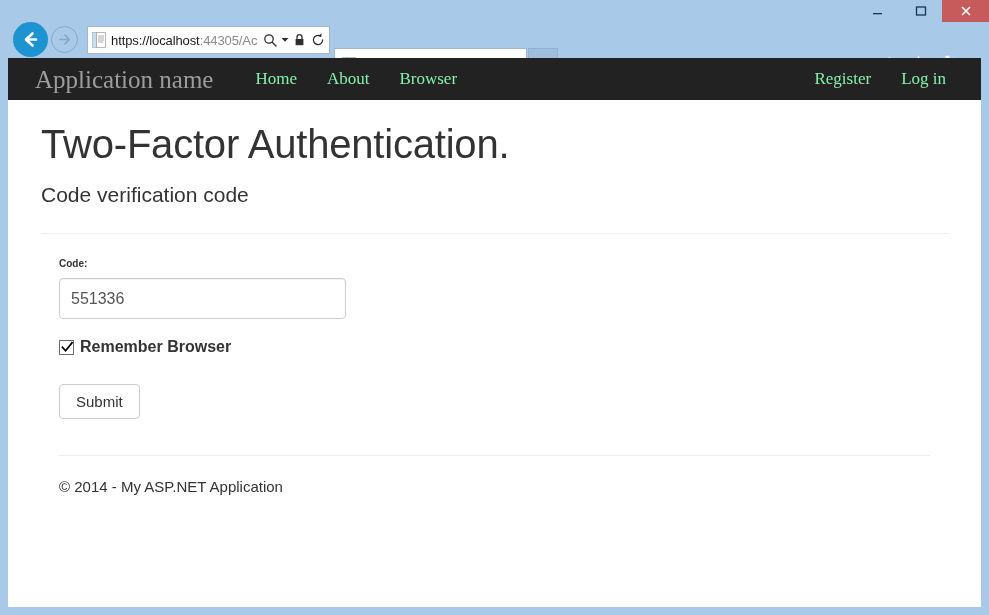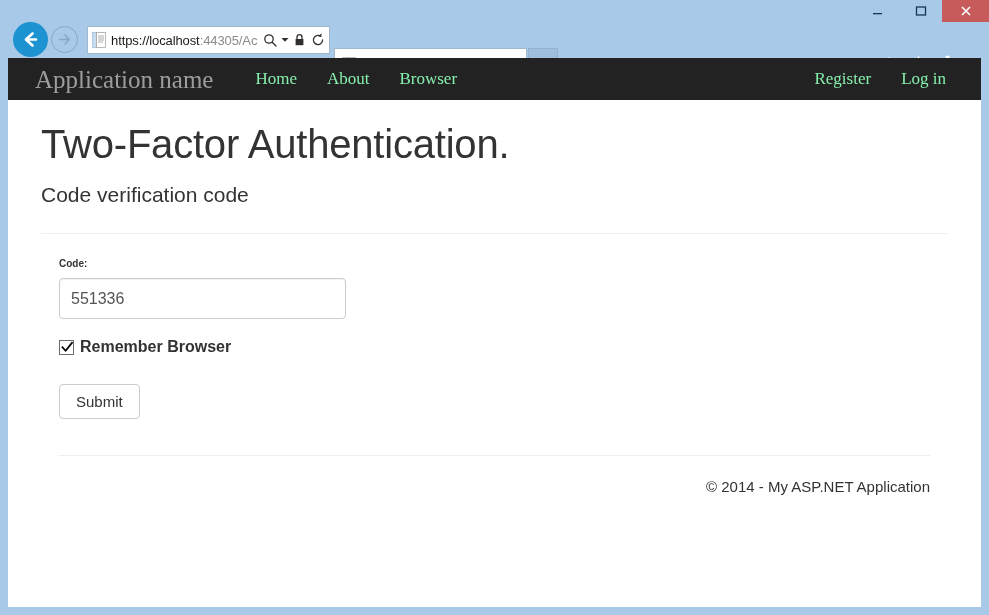--- a/index.html
+++ b/index.html
@@ -316,21 +316,20 @@
   }
   hr.footer-sep {
     border: none;
     border-top: 1px solid #eeeeee;
     margin: 36px 0 0 0;
   }
   .copyright {
     font-size: 15px;
     color: #333333;
     margin-top: 22px;
-    text-align: right;
   }
 </style>
 </head>
 <body>
 
 <div class="window">
 
   <div class="titlebar">
     <div class="win-buttons">
       <div class="win-btn">

